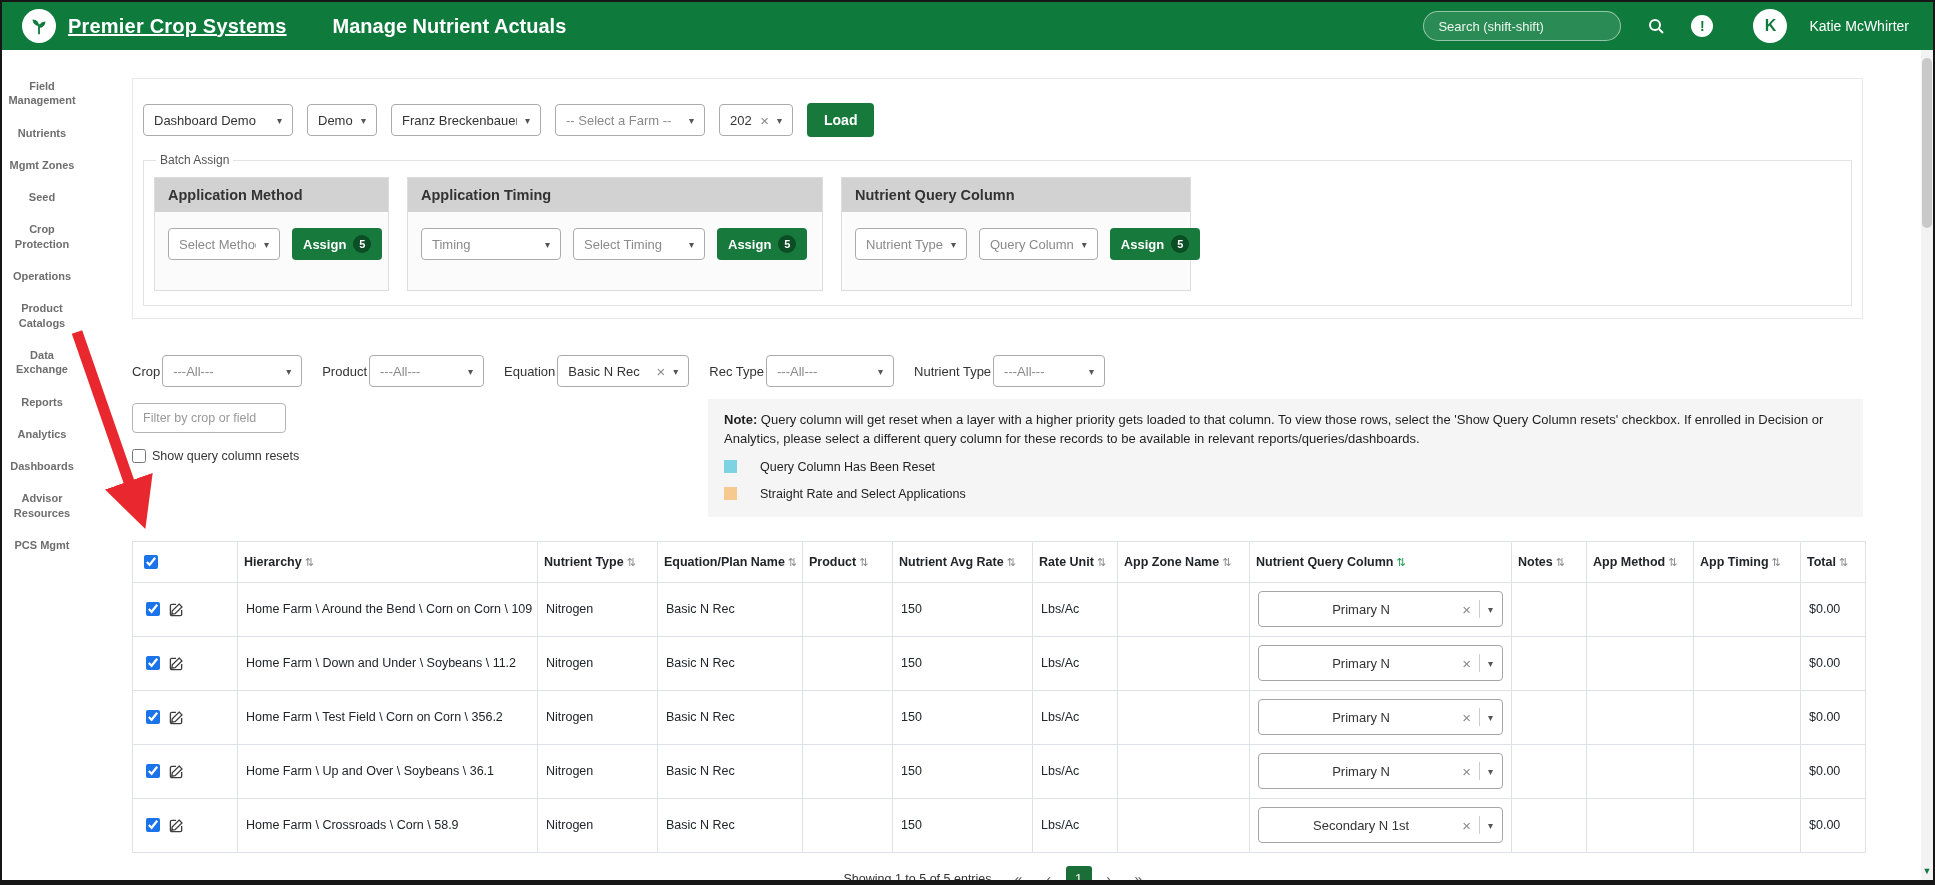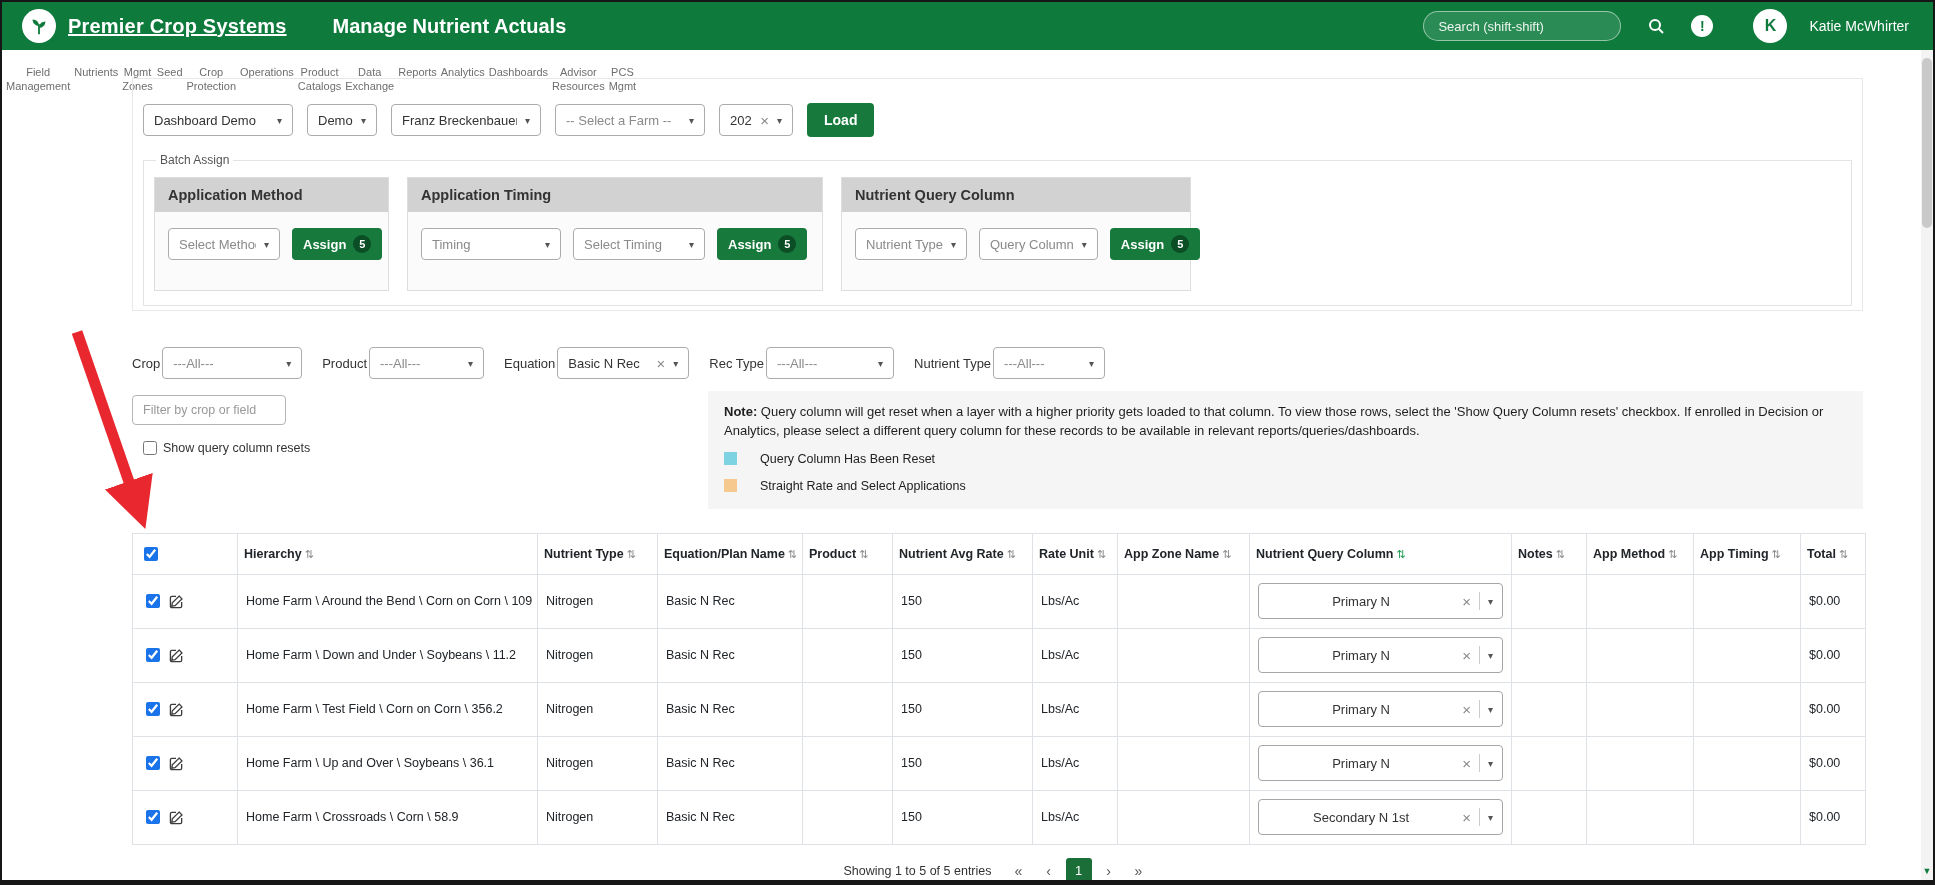--- a/index.html
+++ b/index.html
@@ -21,26 +21,26 @@
   .search-pill input::placeholder { color:rgba(255,255,255,.92); }
   .nav-ico { margin-left:14px; display:flex; align-items:center; cursor:pointer; }
   .info-circle { width:22px; height:22px; border-radius:50%; background:#fff; color:#0e7b3d;
                  font-weight:700; display:flex; align-items:center; justify-content:center; font-size:14px; }
   .avatar { width:34px; height:34px; border-radius:50%; background:#fff; color:#0e7b3d; font-weight:700;
             font-size:16px; display:flex; align-items:center; justify-content:center; margin-left:28px; }
   .user-name { font-size:14px; margin-left:10px; margin-right:4px; white-space:nowrap; }
 
   
   .layout { display:flex; height:830px; }
-  .sidebar { width:80px; padding:6px 2px; display:flex; flex-direction:row; }
+  .sidebar { width:80px; padding:20px 2px; display:flex; flex-direction:column;font-weight:bold; }
   .side-item { padding:9px 2px; text-align:center; font-size:11px; color:#6e6e6e; line-height:1.3; cursor:pointer; }
   .main { flex:1; padding:28px 70px 0 50px; position:relative; min-width:0; }
 
   
-  .top-card { border:1px solid #e8e8e8; padding:24px 10px 4px; }
+  .top-card { border:1px solid #e8e8e8; padding:24px 10px 12px; }
   .filters-row { display:flex; gap:14px; align-items:center; }
   .sel { height:32px; border:1px solid #ababab; border-radius:4px; background:#fff; display:flex;
          align-items:center; padding:0 10px; font-size:13px; color:#333; gap:8px; cursor:pointer; }
   .sel .val { flex:1; white-space:nowrap; overflow:hidden; }
   .sel .ph { color:#8a8a8a; }
   .caret { font-size:10px; color:#555; flex:0 0 auto; }
   .xclr { color:#8a8a8a; font-size:15px; line-height:1; cursor:pointer; flex:0 0 auto; }
   .s2d { width:1px; height:18px; background:#ccc; flex:0 0 auto; }
   .w150{width:150px}.w70{width:70px}.w74{width:74px}.w140{width:140px}.w132{width:132px}
   .w128{width:128px}.w112{width:112px}.w115{width:115px}
@@ -62,21 +62,21 @@
 
   
   .row-filters { margin-top:36px; display:flex; align-items:center; gap:2px; }
   .rf-gap { width:16px; }
   .rf-label { font-size:13px; color:#333; white-space:nowrap; }
   .sub-row { display:flex; margin-top:12px; align-items:flex-start; }
   .left-col { width:576px; padding-top:4px; flex:0 0 auto; }
   .text-input { height:30px; border:1px solid #b5b5b5; border-radius:4px; padding:0 10px;
                 font-size:12.5px; color:#333; width:154px; outline:none; font-family:inherit; }
   .text-input::placeholder { color:#999; }
-  .chk-row { display:flex; align-items:center; gap:6px; margin-top:16px; font-size:12.5px; color:#333;margin-left:11px; }
+  .chk-row { display:flex; align-items:center; gap:6px; margin-top:16px; font-size:12.5px; color:#333; }
   input[type=checkbox] { width:14px; height:14px; accent-color:#1a73e8; cursor:pointer; }
   .note-box { flex:1; background:#f5f5f5; padding:12px 16px 14px; font-size:13px; color:#1f1f1f; line-height:1.45; }
   .legend-row { display:flex; align-items:center; gap:23px; margin-top:9px; font-size:12.5px; color:#222; }
   .swatch { width:13px; height:13px; display:inline-block; flex:0 0 auto; }
 
   
   table.data { width:100%; margin-top:24px; border-collapse:collapse; table-layout:fixed; }
   table.data th, table.data td { border:1px solid #dee2e6; text-align:left; vertical-align:middle; }
   table.data th { padding:13px 6px; font-size:12.5px; color:#212529; white-space:nowrap; overflow:hidden; }
   table.data td { padding:4px 8px; height:54px; font-size:12.5px; color:#212529; white-space:nowrap; overflow:hidden; }

